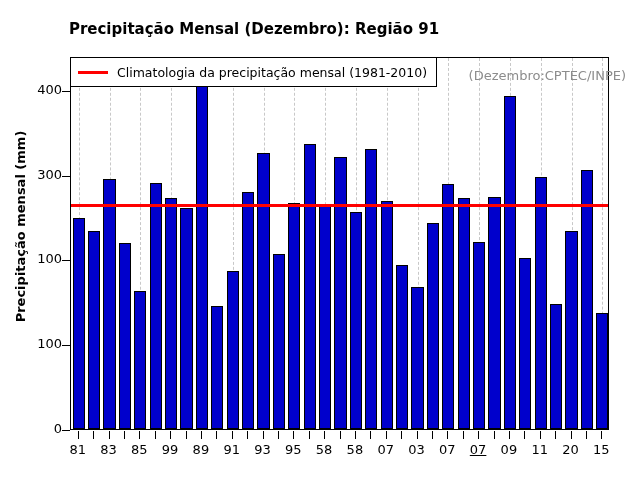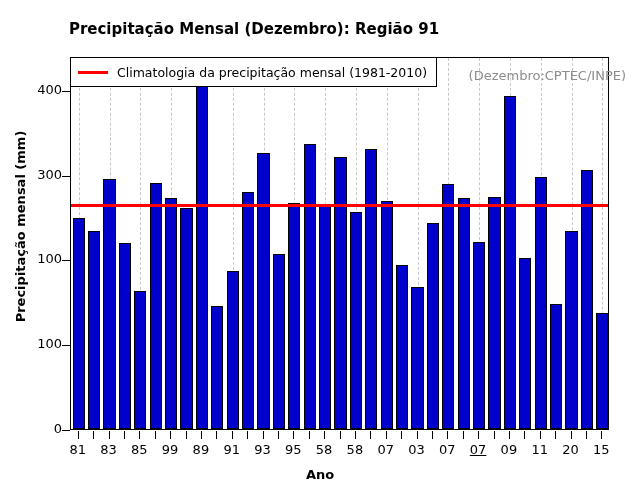--- a/index.html
+++ b/index.html
@@ -224,21 +224,20 @@
       <div class="xtick-mark" style="left: 539.7px;"></div>
       <div class="xtick-label" style="left: 539.7px;">11</div>
       <div class="xtick-mark" style="left: 555.1px;"></div>
       <div class="xtick-mark" style="left: 570.5px;"></div>
       <div class="xtick-label" style="left: 570.5px;">20</div>
       <div class="xtick-mark" style="left: 585.9px;"></div>
       <div class="xtick-mark" style="left: 601.3px;"></div>
       <div class="xtick-label" style="left: 601.3px;">15</div>
     </div>
 
-  <div id="x-axis-title">Ano</div>
 
   <div id="legend-box">
     <div id="legend-swatch"></div>
     <div id="legend-label">Climatologia da precipitação mensal (1981-2010)</div>
   </div>
 
   <div id="produto-credit">(Dezembro:CPTEC/INPE)</div>
 
 </div>
 

